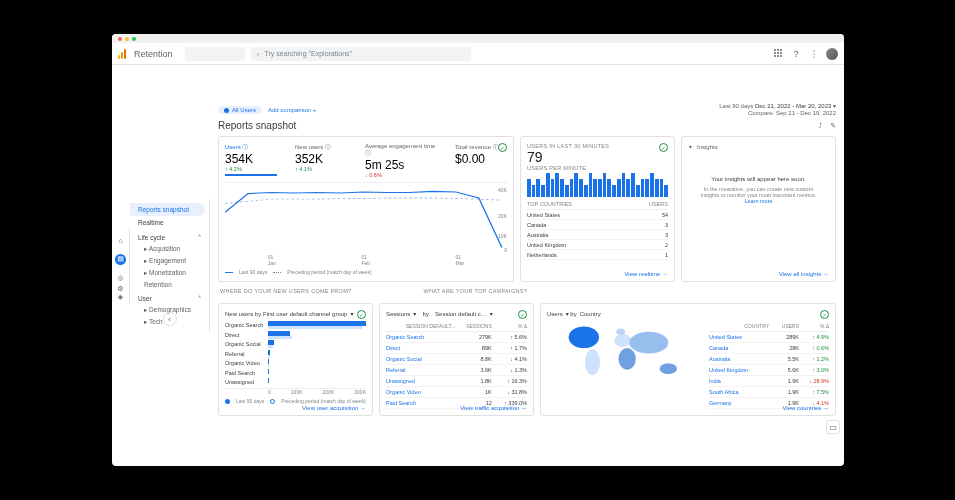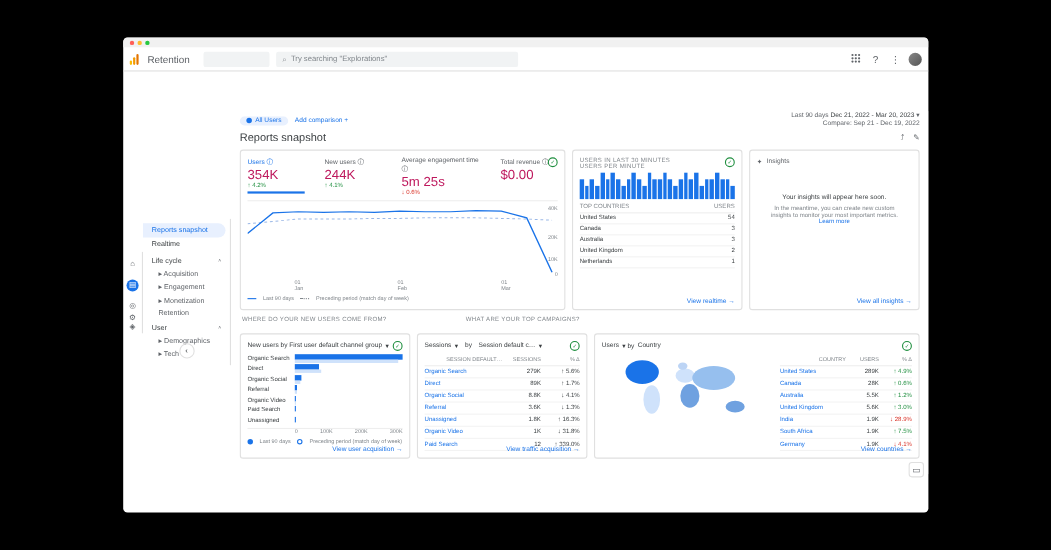--- a/index.html
+++ b/index.html
@@ -52,21 +52,21 @@
   
   .row{display:flex;gap:6px;margin-bottom:6px;}
   .card{border:1px solid #e0e0e0;border-radius:3px;background:#fff;padding:6px;position:relative;}
   .c-metrics{flex:2.2}
   .c-rt{flex:1.1}
   .c-ins{flex:1.1}
   
   .mhead{display:flex;gap:18px;align-items:flex-start;border-bottom:1px solid #eee;padding-bottom:4px;}
   .m{min-width:52px}
   .m .lbl{font-size:6px;color:#5f6368}
-  .m .val{font-size:12px;font-weight:400;color:#be185d}
+  .m .val{font-size:12px;font-weight:400;color:#000000}
   .m .chg{font-size:5.5px;}
   .up{color:#1e8e3e}.dn{color:#d93025}
   .m.active .lbl{color:#1a73e8}
   .m.active{border-bottom:2px solid #1a73e8;padding-bottom:2px;margin-bottom:-5px}
   .chk{position:absolute;top:6px;right:6px;width:9px;height:9px;border:1px solid #1e8e3e;border-radius:50%;color:#1e8e3e;font-size:5px;display:flex;align-items:center;justify-content:center}
   .chart{height:66px;position:relative;margin-top:4px}
   .chart svg{width:100%;height:100%}
   .ylab{position:absolute;right:0;font-size:5px;color:#80868b}
   .xlab{display:flex;justify-content:space-around;font-size:5px;color:#80868b;margin-top:1px}
   .legend{font-size:5px;color:#80868b;margin-top:3px;display:flex;gap:6px;align-items:center}
@@ -211,21 +211,21 @@
         <div class="card c-metrics">
           <div class="chk">✓</div>
           <div class="mhead" id="mhead">
               <div class="m active">
                 <div class="lbl">Users ⓘ</div>
                 <div class="val">354K</div>
                 <div class="chg up">↑ 4.2%</div>
               </div>
               <div class="m">
                 <div class="lbl">New users ⓘ</div>
-                <div class="val">244K</div>
+                <div class="val">352K</div>
                 <div class="chg up">↑ 4.1%</div>
               </div>
               <div class="m">
                 <div class="lbl">Average engagement time ⓘ</div>
                 <div class="val">5m 25s</div>
                 <div class="chg dn">↓ 0.6%</div>
               </div>
               <div class="m">
                 <div class="lbl">Total revenue ⓘ</div>
                 <div class="val">$0.00</div>
@@ -251,20 +251,21 @@
               <span class="dash"></span>
               <span>Last 90 days</span>
               <span class="dot"></span>
               <span>Preceding period (match day of week)</span>
             </div>
         </div>
 
         <div class="card c-rt">
           <div class="chk">✓</div>
           <div class="rt-t">USERS IN LAST 30 MINUTES</div>
+          <div class="rt-n">79</div>
           <div class="rt-t">USERS PER MINUTE</div>
           <div class="bars" id="rtbars">
               <i style="height: 75%;"></i>
               <i style="height: 50%;"></i>
               <i style="height: 75%;"></i>
               <i style="height: 50%;"></i>
               <i style="height: 100%;"></i>
               <i style="height: 75%;"></i>
               <i style="height: 100%;"></i>
               <i style="height: 75%;"></i>

